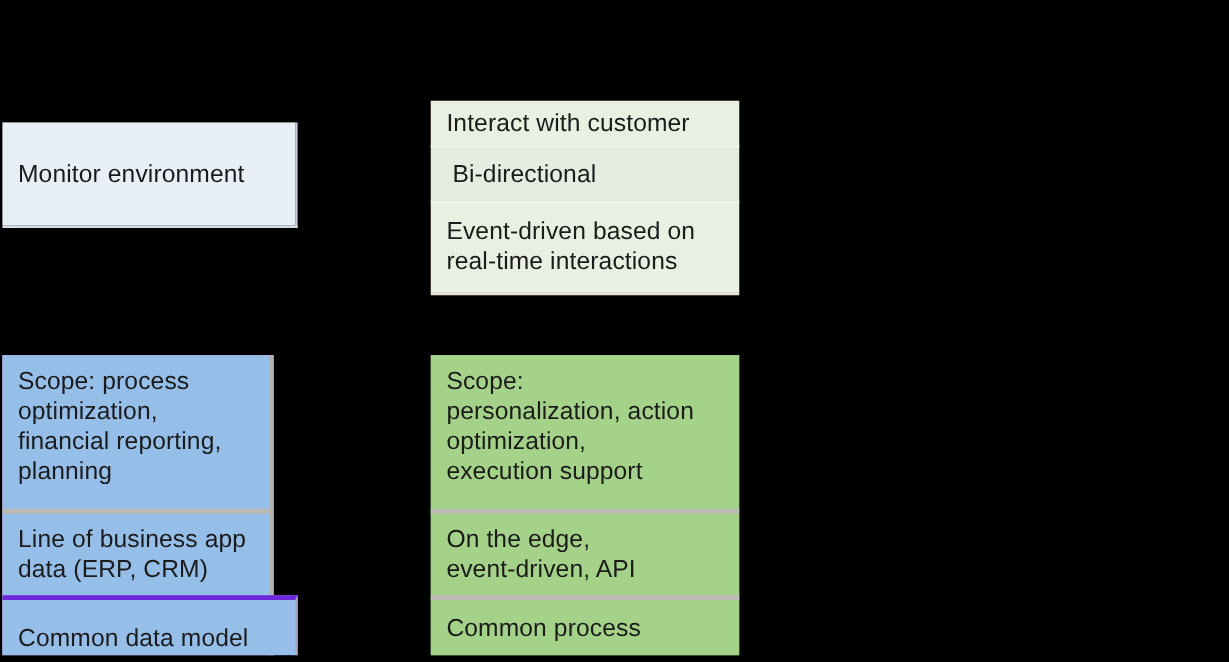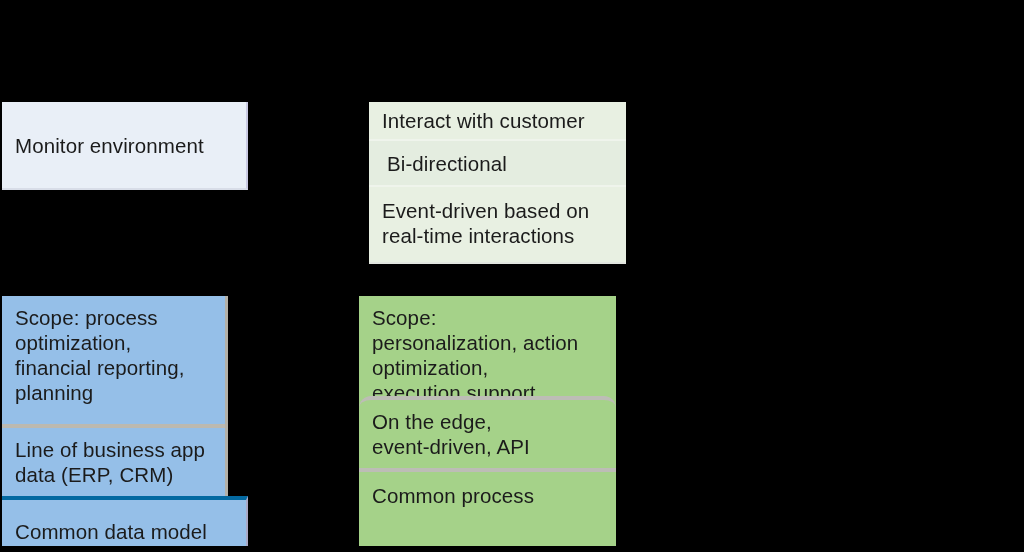--- a/index.html
+++ b/index.html
@@ -62,26 +62,25 @@
     flex: 1 1 auto;
   }
   #block-monitor .row + .row {
     border-top: 2px solid #dce4f0;
     background: #e4ebf5;
   }
 
   
   #block-interact {
     left: 359px;
-    top: 102px;
+    top: 84px;
     width: 257px;
     height: 162px;
     background: #a16207;
     border-bottom: 2px solid #e2e6e0;
-    margin-left: 10px;
   }
   #block-interact .row {
     background: #e8f0e2;
   }
   #block-interact .row:nth-child(1) { height: 37px; }
   #block-interact .row:nth-child(2) { height: 46px; background:#e4ede0; border-top: 2px solid #eff4ec; padding-left: 18px; }
   #block-interact .row:nth-child(3) { height: 77px; background:#e8f0e2; border-top: 2px solid #eff4ec; align-items: flex-start; padding-top: 11px; }
 
   
   #block-scope-left {
@@ -94,42 +93,42 @@
   }
   #block-scope-left .row {
     background: #95bfe8;
     align-items: flex-start;
     padding-top: 9px;
   }
   #block-scope-left .row:nth-child(1) { height: 128px; }
   #block-scope-left .row:nth-child(2) { height: 72px; border-top: 4px solid #bcb9b0; }
   #block-scope-left .row:nth-child(3) {
     height: 50px;
-    border-top: 4px solid #0369a1;
+    border-top: 4px solid #6d28d9;
     align-items: center;
     padding-top: 20px;
     width: 246px;
     border-right: 2px solid #a9a9c6;
   }
 
   
   #block-scope-right {
     left: 359px;
     top: 296px;
     width: 257px;
     height: 250px;
     background: #a5d289;
   }
   #block-scope-right .row {
     background: #a5d289;
     align-items: flex-start;
     padding-top: 9px;
   }
-  #block-scope-right .row:nth-child(1) { height: 100px; }
-  #block-scope-right .row:nth-child(2) { height: 72px; border-top: 4px solid #bdbdb6; border-radius: 12px; }
+  #block-scope-right .row:nth-child(1) { height: 128px; }
+  #block-scope-right .row:nth-child(2) { height: 72px; border-top: 4px solid #bdbdb6; }
   #block-scope-right .row:nth-child(3) {
     height: 50px;
     border-top: 4px solid #bdbdb6;
     align-items: center;
     padding-top: 4px;
   }
 </style>
 </head>
 <body>
 

